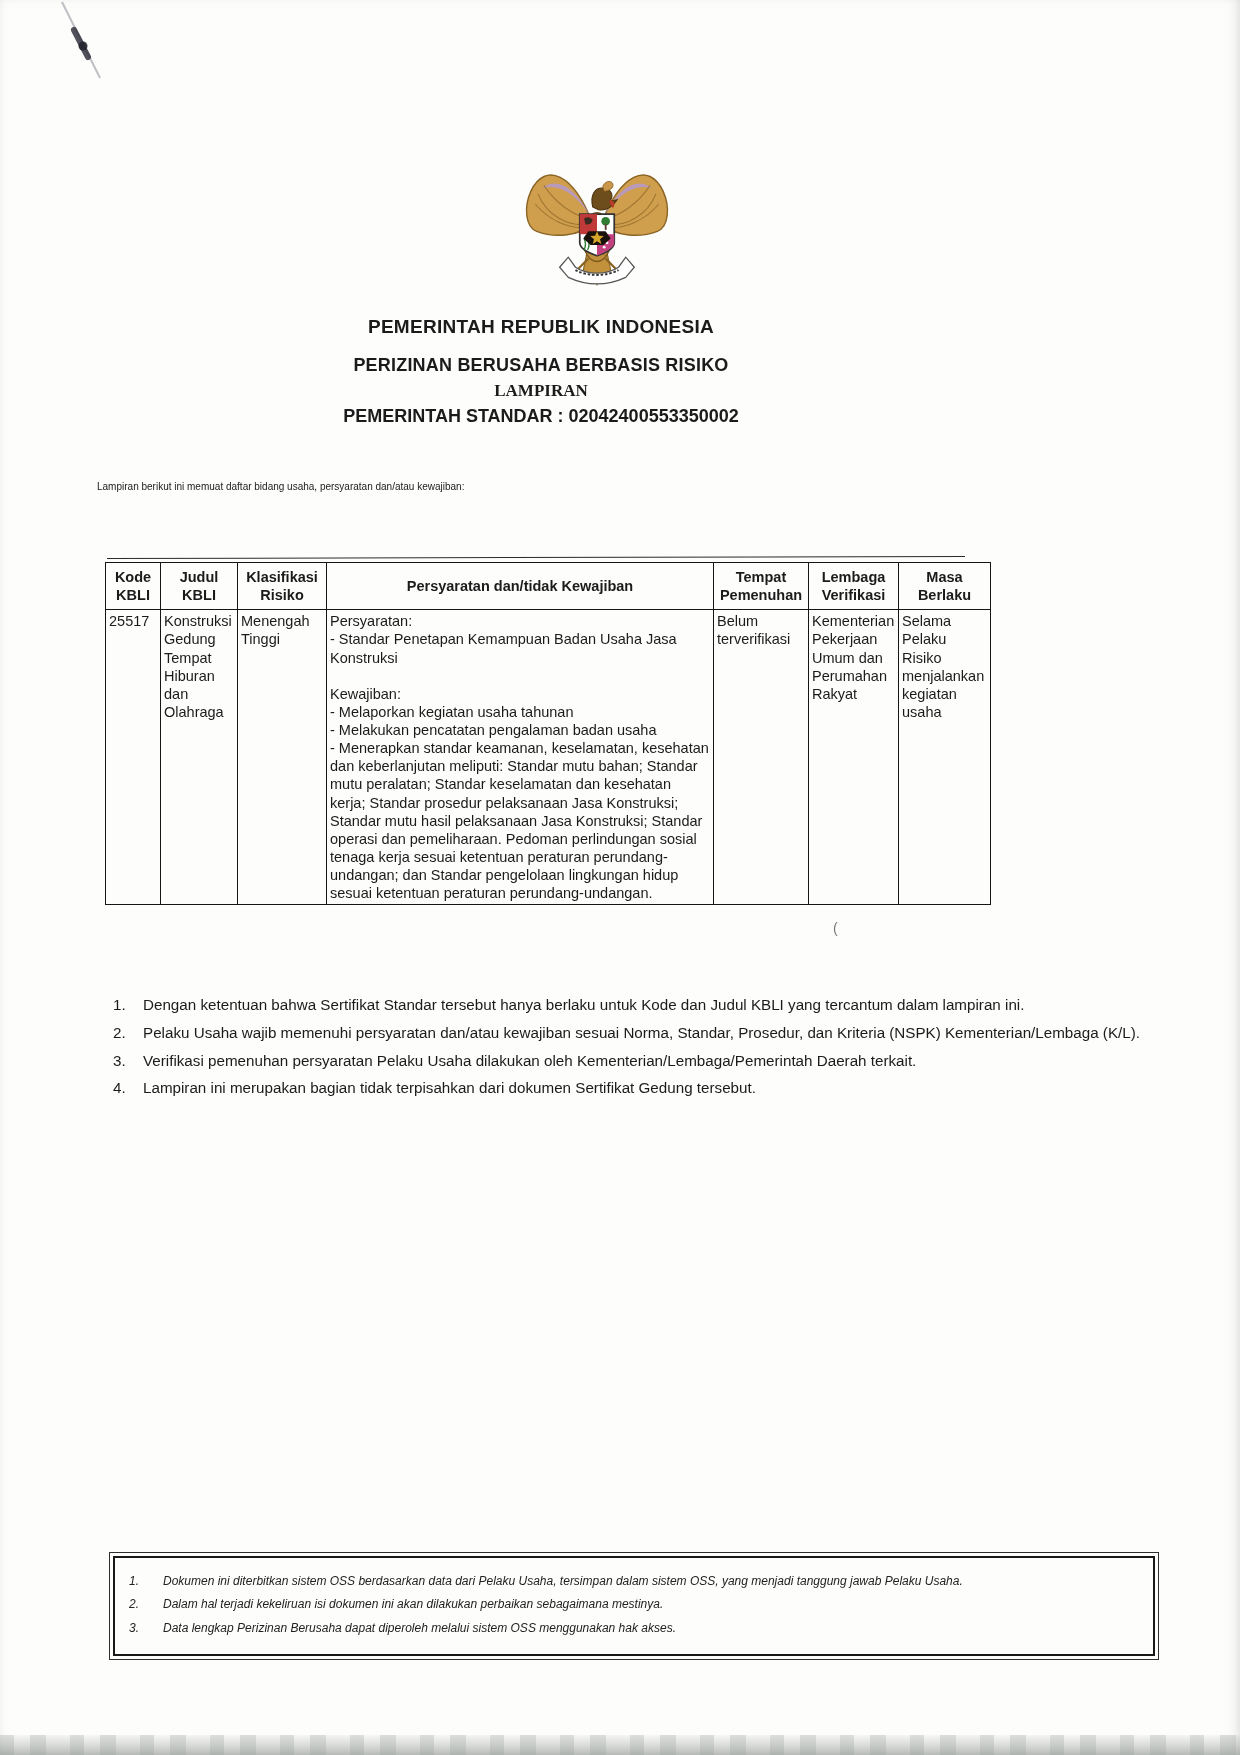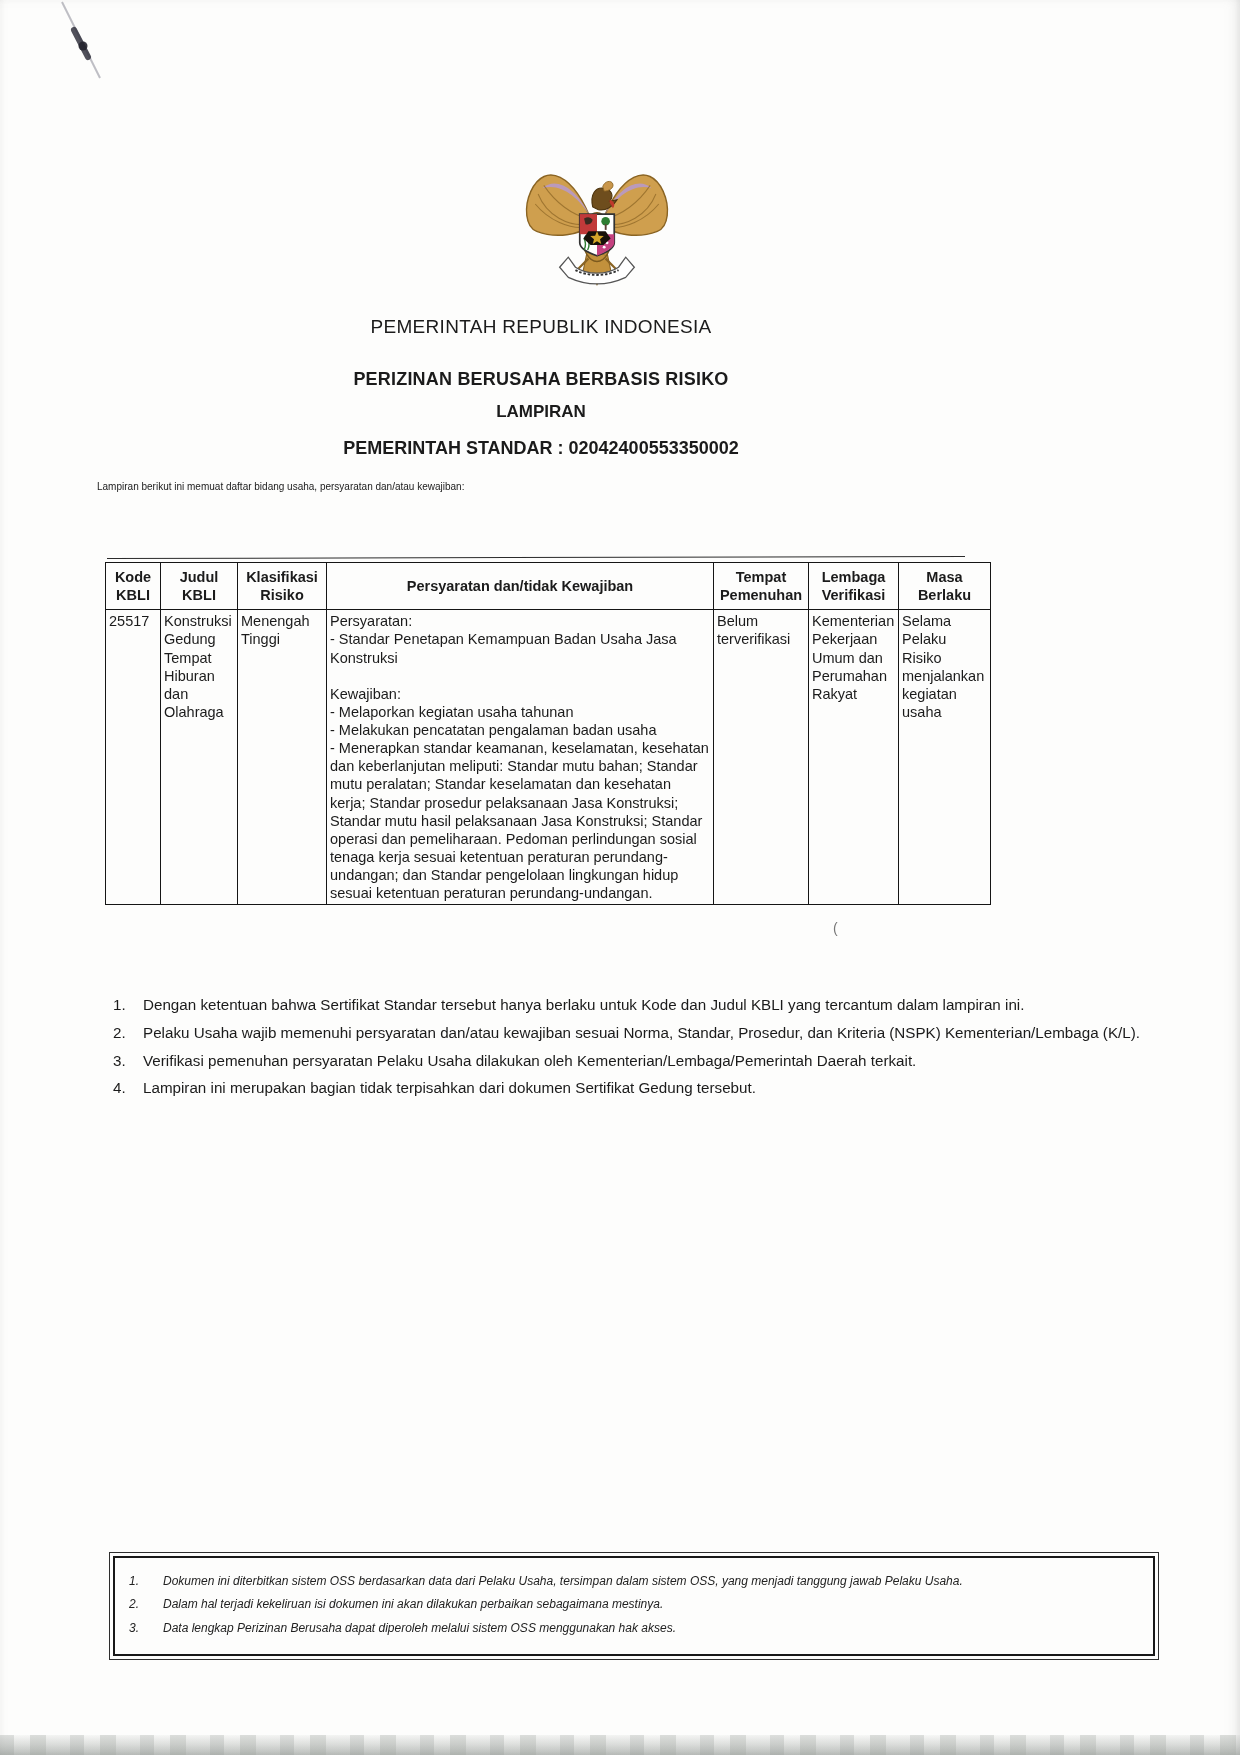--- a/index.html
+++ b/index.html
@@ -19,23 +19,23 @@
     position:absolute; left:0; right:0; bottom:0; height:20px;
     background:
       repeating-linear-gradient(90deg, rgba(140,146,142,.28) 0 14px, rgba(140,146,142,.05) 14px 30px, rgba(150,156,150,.32) 30px 46px, rgba(140,146,142,.08) 46px 70px),
       linear-gradient(to bottom, rgba(160,164,160,0), rgba(146,152,148,.55));
   }
   .artifact-paren{position:absolute; left:833px; top:920px; font-size:14px; color:#777;}
   
   .emblem{position:absolute; left:518px; top:143px; width:158px; height:158px;}
   .emblem svg{width:100%; height:100%;}
   .titles{position:absolute; left:0; top:316px; width:1082px; text-align:center;}
-  .t-gov{font-size:19px; font-weight:normal; letter-spacing:.3px; margin-bottom:31px;}
-  .t-main{font-size:18px; font-weight:bold; letter-spacing:.2px; margin-bottom:12px;}
-  .t-sub{font-size:17px; font-weight:bold; margin-bottom:16px;}
+  .t-gov{font-size:19px; font-weight:bold; letter-spacing:.3px; margin-bottom:17px;}
+  .t-main{font-size:18px; font-weight:bold; letter-spacing:.2px; margin-bottom:5px;}
+  .t-sub{font-size:17px; font-weight:bold; margin-bottom:5px;font-family:Liberation Serif, serif;}
   .t-cert{font-size:18px; font-weight:bold;}
   .intro{position:absolute; left:97px; top:481px; font-size:10px;}
   
   .tbl-wrap{position:absolute; left:105px; top:562px; width:858px;}
   .tbl-wrap::before{content:""; position:absolute; left:2px; right:-2px; top:-5px; border-top:1.6px solid #2b2b2b; transform:rotate(-.15deg);}
   table.doc{border-collapse:collapse; table-layout:fixed; width:858px; font-size:14.5px; line-height:1.25;}
   table.doc th, table.doc td{border:1.8px solid #151515; vertical-align:top; padding:2px 3px; overflow:hidden;}
   table.doc th{font-weight:bold; text-align:center; vertical-align:middle; padding:5px 2px; font-size:14.5px;}
   td.c-kode{width:50px;} td.c-judul{width:72px;} td.c-klas{width:84px;}
   td.c-pers{width:382px;} td.c-bukti{width:90px;} td.c-lemb{width:85px;} td.c-masa{width:87px;}

